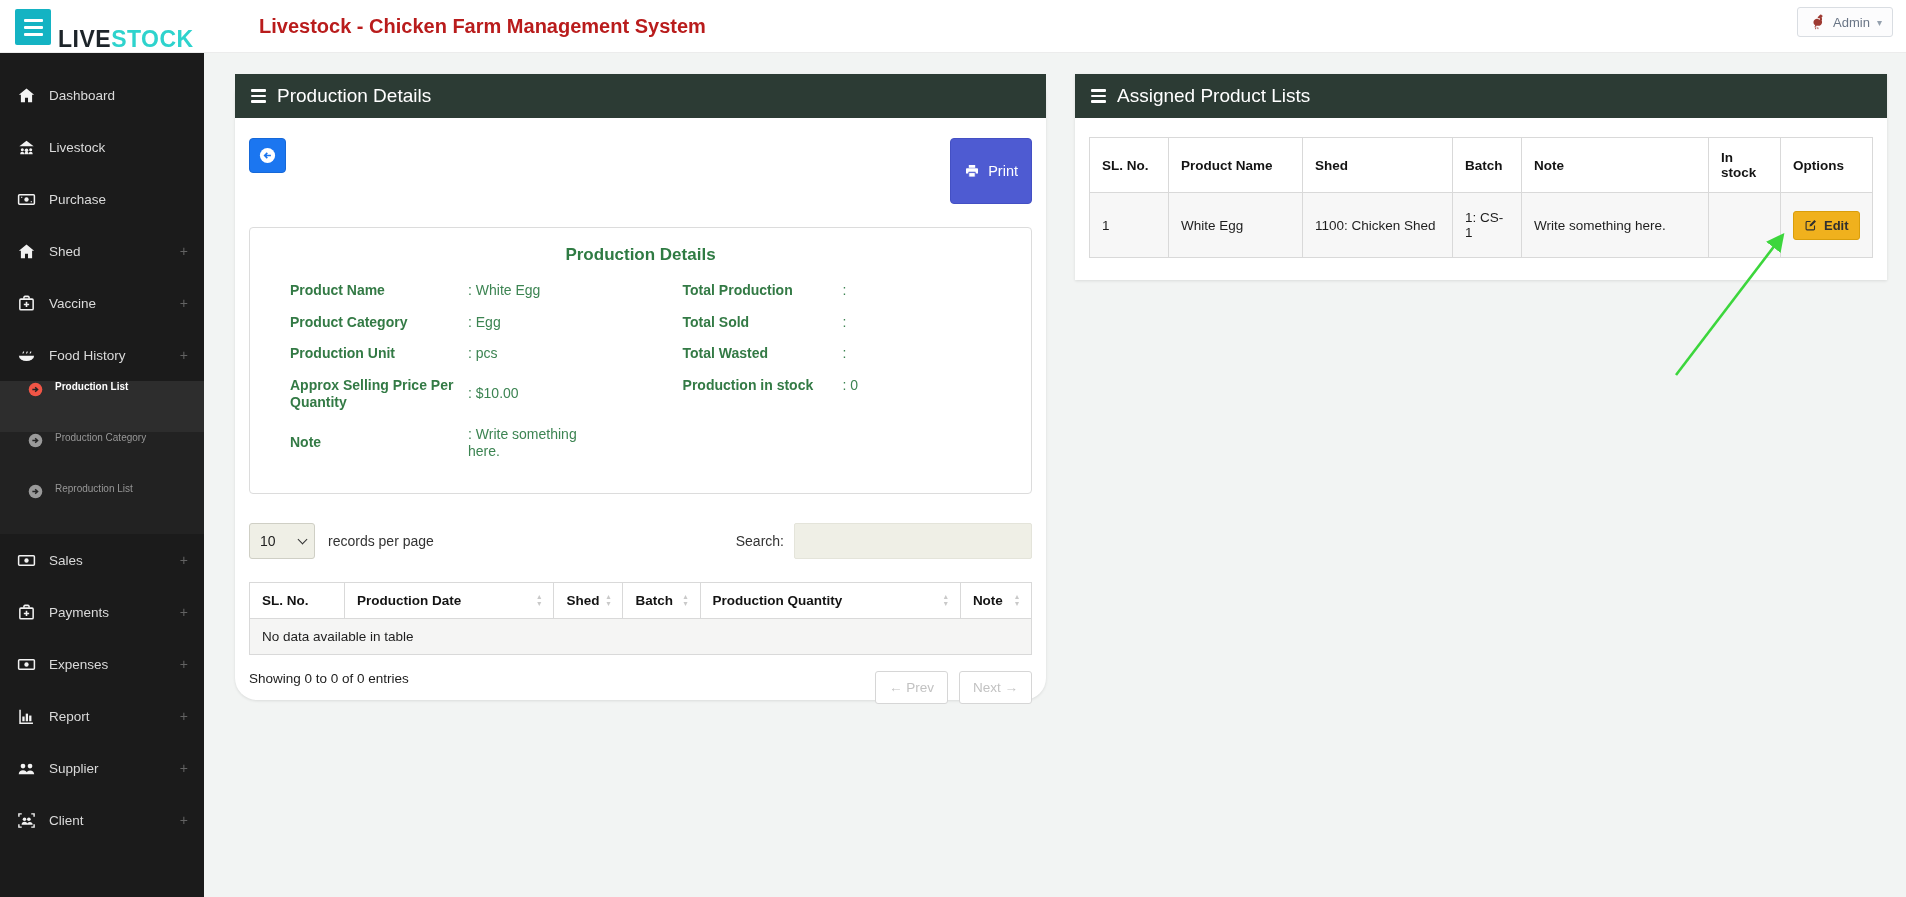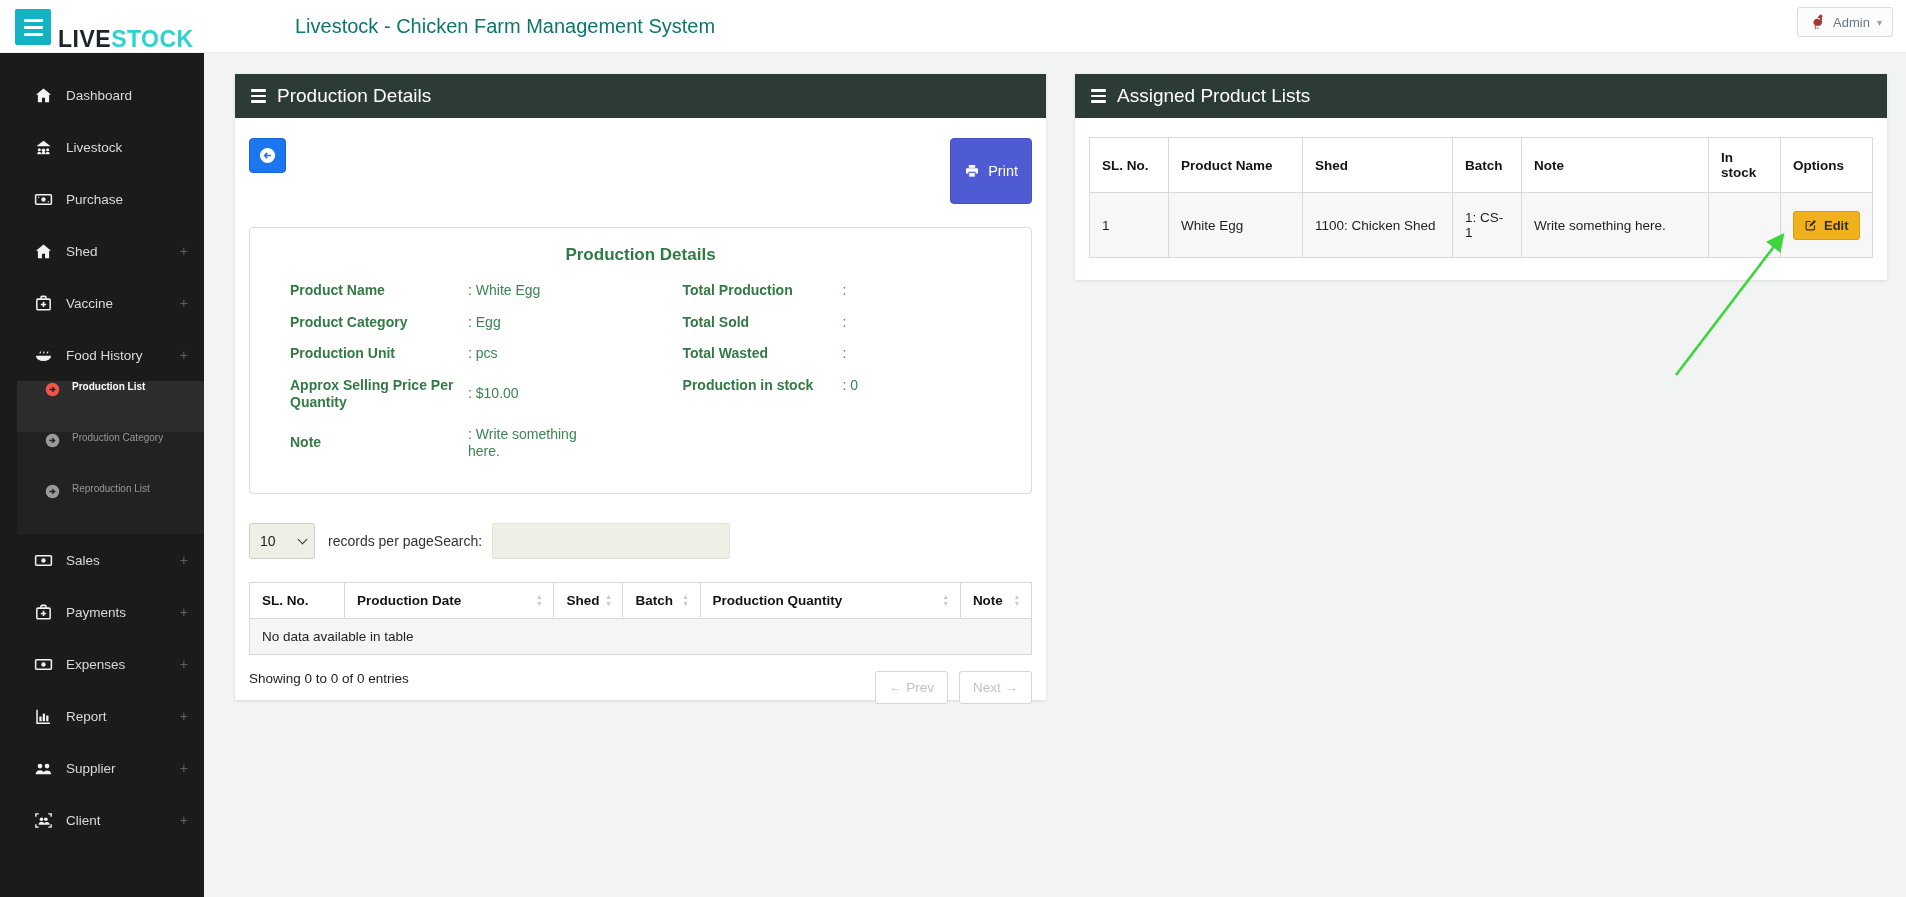--- a/index.html
+++ b/index.html
@@ -11,29 +11,29 @@
             border-bottom:1px solid #ececec; z-index:5; }
   .menu-btn { position:absolute; left:15px; top:9px; width:36px; height:36px; background:#14b3c3;
               border:none; border-radius:2px; cursor:pointer; display:flex; flex-direction:column;
               justify-content:center; align-items:center; gap:4px; }
   .menu-btn i { display:block; width:19px; height:3px; background:#fff; border-radius:1px; }
   .brand { position:absolute; left:58px; top:0; height:53px; display:flex; align-items:flex-end;
            font-size:23px; font-weight:700; letter-spacing:.5px; cursor:pointer; }
   .brand .b1 { color:#1d2429; }
   .brand .b2 { color:#2ed3cd; }
   .page-title { position:absolute; left:259px; top:0; height:53px; display:flex; align-items:center;
-                font-size:20px; font-weight:400; color:#0f766e;margin-left:36px; }
+                font-size:20px; font-weight:700; color:#b91c1c; }
   .admin-btn { position:absolute; right:13px; top:7px; height:30px; display:flex; align-items:center;
                gap:7px; padding:0 10px; background:#fcfcfd; border:1px solid #d9dde2; border-radius:3px;
                color:#697586; font-size:13px; cursor:pointer; }
   .admin-btn .caret { font-size:10px; color:#94a0ae; }
 
   
   .sidebar { position:absolute; left:0; top:53px; width:204px; height:844px; background:#1b1b1b; z-index:4; }
-  .s-list { padding-top:16px;padding-left:17px; }
+  .s-list { padding-top:16px; }
   .s-item { height:52px; display:flex; align-items:center; gap:13px; padding:0 16px;
             color:#dadada; font-size:13.5px; cursor:pointer; }
   .s-item .s-ico { width:20px; height:20px; display:flex; align-items:center; justify-content:center; color:#f2f2f2; }
   .s-ico svg { width:19px; height:19px; }
   .s-exp { margin-left:auto; color:#636363; font-size:14px; }
   .s-item.active { background:#2f2f2f; }
   .s-item.active .s-ico { color:#f05546; }
   .submenu { background:#222222; }
   .sub-item { height:51px; display:flex; gap:11px; padding:0 16px 0 27px;
               color:#979797; font-size:10px; cursor:pointer; }
@@ -42,21 +42,21 @@
   .sub-item.active { background:#2d2d2d; color:#ffffff; font-weight:700; }
   .sub-item.active .c-ico { color:#f05546; }
 
   
   .panel { position:absolute; background:#fff; box-shadow:0 1px 3px rgba(0,0,0,.10); }
   .panel-header { height:44px; background:#2c3b34; color:#fff; display:flex; align-items:center;
                   gap:11px; padding:0 16px; font-size:19px; }
   .ph-ico { display:flex; flex-direction:column; gap:3px; }
   .ph-ico i { display:block; width:15px; height:2.5px; background:#fff; border-radius:1px; }
 
-  .panel-left  { left:235px;  top:74px; width:811px; height:626px; }
+  .panel-left  { left:235px;  top:74px; width:811px; height:626px;border-radius:22px; }
   .panel-right { left:1075px; top:74px; width:812px; }
   .pl-body { padding:20px 14px 0; }
   .pr-body { padding:19px 14px 22px; }
 
   
   .toolbar { display:flex; justify-content:space-between; align-items:flex-start; margin-bottom:23px; }
   .back-btn { width:37px; height:35px; background:#1b76f0; border:1px solid #1668d8; border-radius:4px;
               display:flex; align-items:center; justify-content:center; cursor:pointer; }
   .back-btn svg { width:19px; height:19px; }
   .print-btn { display:flex; align-items:center; gap:8px; background:#4e5bd2; border:1px solid #4450c4;
@@ -69,21 +69,21 @@
   .fields { display:flex; }
   .fcol-l { width:56%; }
   .fcol-r { flex:1; }
   .frow { display:flex; margin-bottom:14px; font-size:14px; line-height:1.25; }
   .flabel { width:178px; min-width:178px; font-weight:700; color:#337a45; padding-right:10px; }
   .flabel-r { width:160px; min-width:160px; font-weight:700; color:#337a45; padding-right:8px; }
   .fvalue { color:#3c8452; }
   .fcol-l .fvalue { max-width:125px; }
 
   
-  .controls { display:flex; justify-content:flex-start; align-items:center; margin-bottom:23px; }
+  .controls { display:flex; justify-content:space-between; align-items:center; margin-bottom:23px; }
   .ctrl-left { display:flex; align-items:center; }
   .sel-wrap { position:relative; }
   .sel-wrap select { width:66px; height:36px; background:#efefe6; border:1px solid #cfcfc5; border-radius:3px;
                      padding:0 24px 0 10px; font-size:14px; color:#222; appearance:none; -webkit-appearance:none; cursor:pointer;
                      font-family:"Liberation Sans","DejaVu Sans",sans-serif; }
   .sel-wrap .chev { position:absolute; right:9px; top:13px; width:7px; height:7px; border-right:1.6px solid #333;
                     border-bottom:1.6px solid #333; transform:rotate(45deg); pointer-events:none; }
   .records-lbl { margin-left:13px; font-size:14px; color:#333; }
   .search-wrap { display:flex; align-items:center; gap:10px; }
   .search-lbl { font-size:14px; color:#333; }

